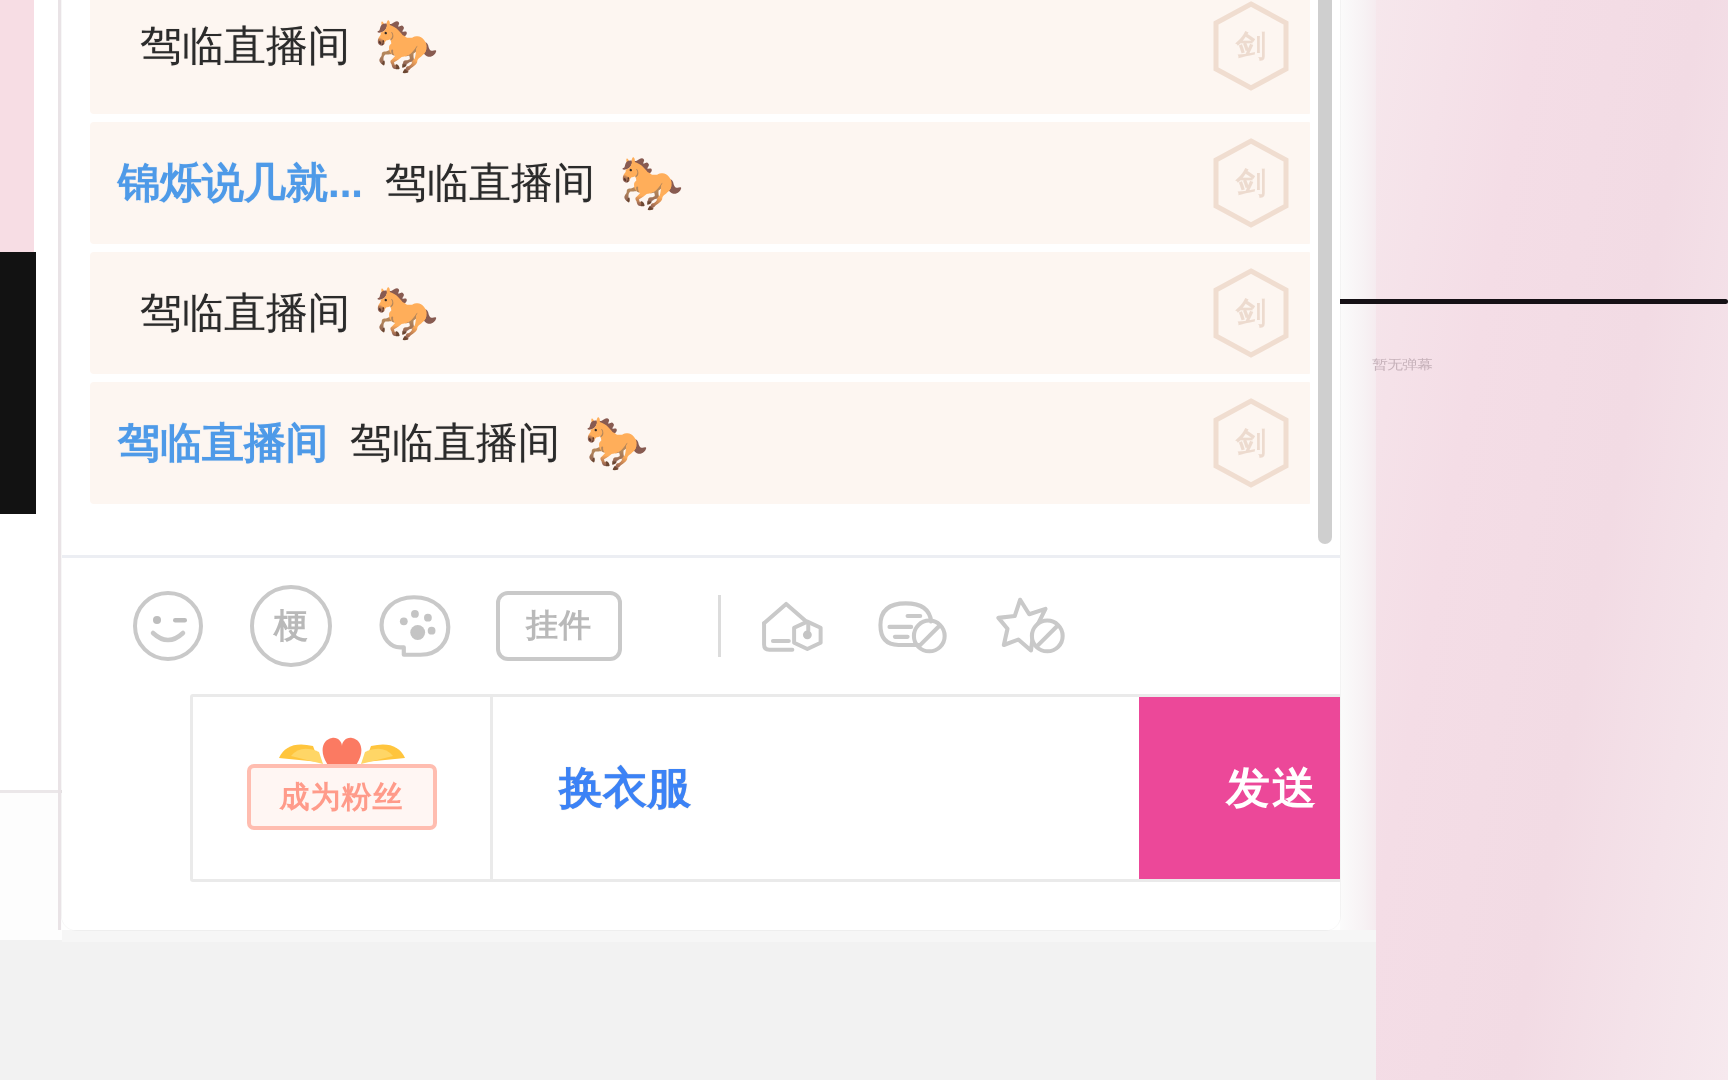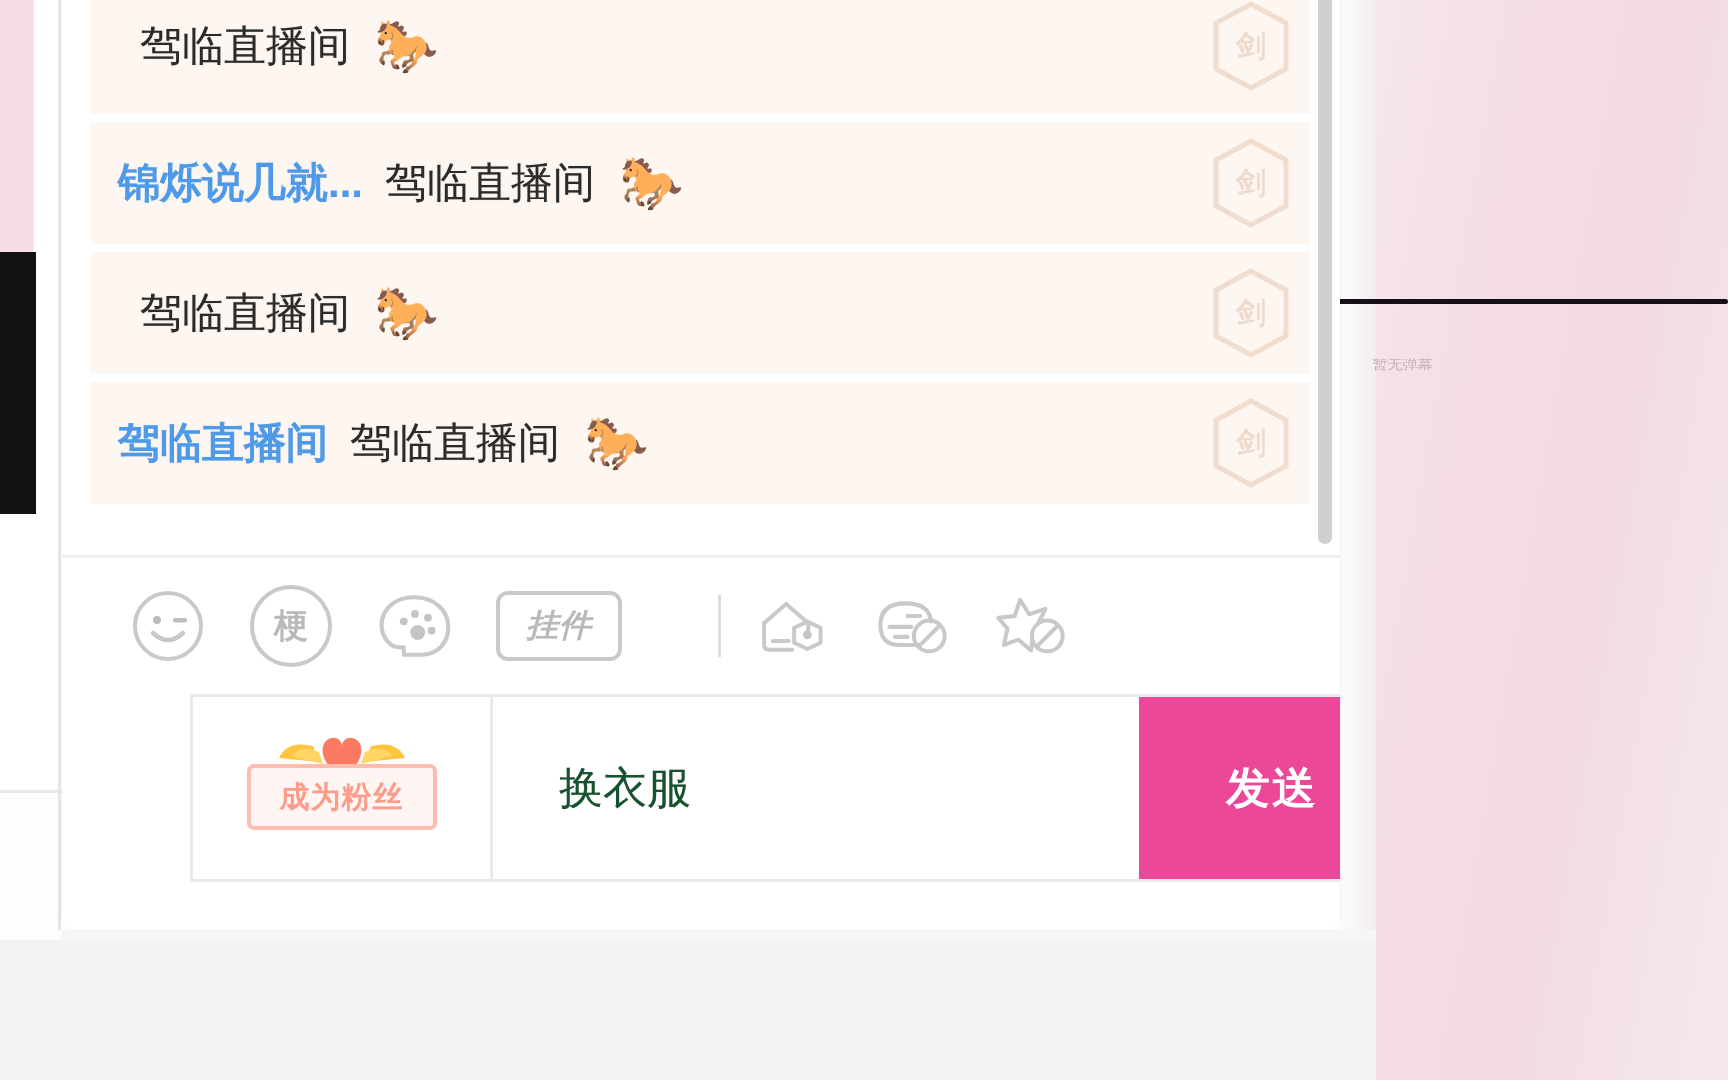--- a/index.html
+++ b/index.html
@@ -119,21 +119,21 @@
   .tb-right{display:flex;align-items:center;gap:42px;margin-left:36px;}
   .tb-divider{width:3px;height:62px;background:#dcdcdc;margin-left:52px;}
   .icon-btn{
     width:76px;height:76px;display:flex;align-items:center;justify-content:center;
     cursor:pointer;
   }
   .icon-btn svg{display:block;}
   .pendant{
     width:118px;height:62px;border:4px solid #c9c9c9;border-radius:12px;
     display:flex;align-items:center;justify-content:center;
-    color:#b9b9b9;font-size:32px;font-weight:700;letter-spacing:1px;font-style:italic;
+    color:#b9b9b9;font-size:32px;font-weight:700;letter-spacing:1px;
   }
   .meme-circle{
     width:74px;height:74px;border:4px solid #c9c9c9;border-radius:50%;
     display:flex;align-items:center;justify-content:center;
     color:#b9b9b9;font-size:34px;font-weight:700;
   }
 
   
   .input-row{
     position:absolute;left:128px;top:702px;width:1178px;height:188px;
@@ -149,21 +149,21 @@
   .fan-badge{position:relative;width:190px;height:84px;}
   .fan-wing{position:absolute;left:50%;top:-22px;transform:translateX(-50%);}
   .fan-box{
     position:absolute;left:0;right:0;bottom:0;height:58px;
     border:4px solid #ffbdb0;border-radius:7px;background:#fff6f3;
     display:flex;align-items:center;justify-content:center;
     color:#ff9b8a;font-size:30px;font-weight:700;letter-spacing:1px;
   }
   .text-cell{flex:1;display:flex;align-items:center;padding-left:18px;}
   .text-cell .val{
-    font-size:44px;color:#14532d;font-weight:400;
+    font-size:44px;color:#3b82f6;font-weight:700;
     text-shadow:0 0 1px rgba(0,0,0,.25);
   }
   .send-btn{
     width:186px;background:#ec4899;
     display:flex;align-items:center;justify-content:center;
     color:#ffffff;font-size:44px;font-weight:700;letter-spacing:2px;
     cursor:pointer;
     padding-left:40px;
   }
 

